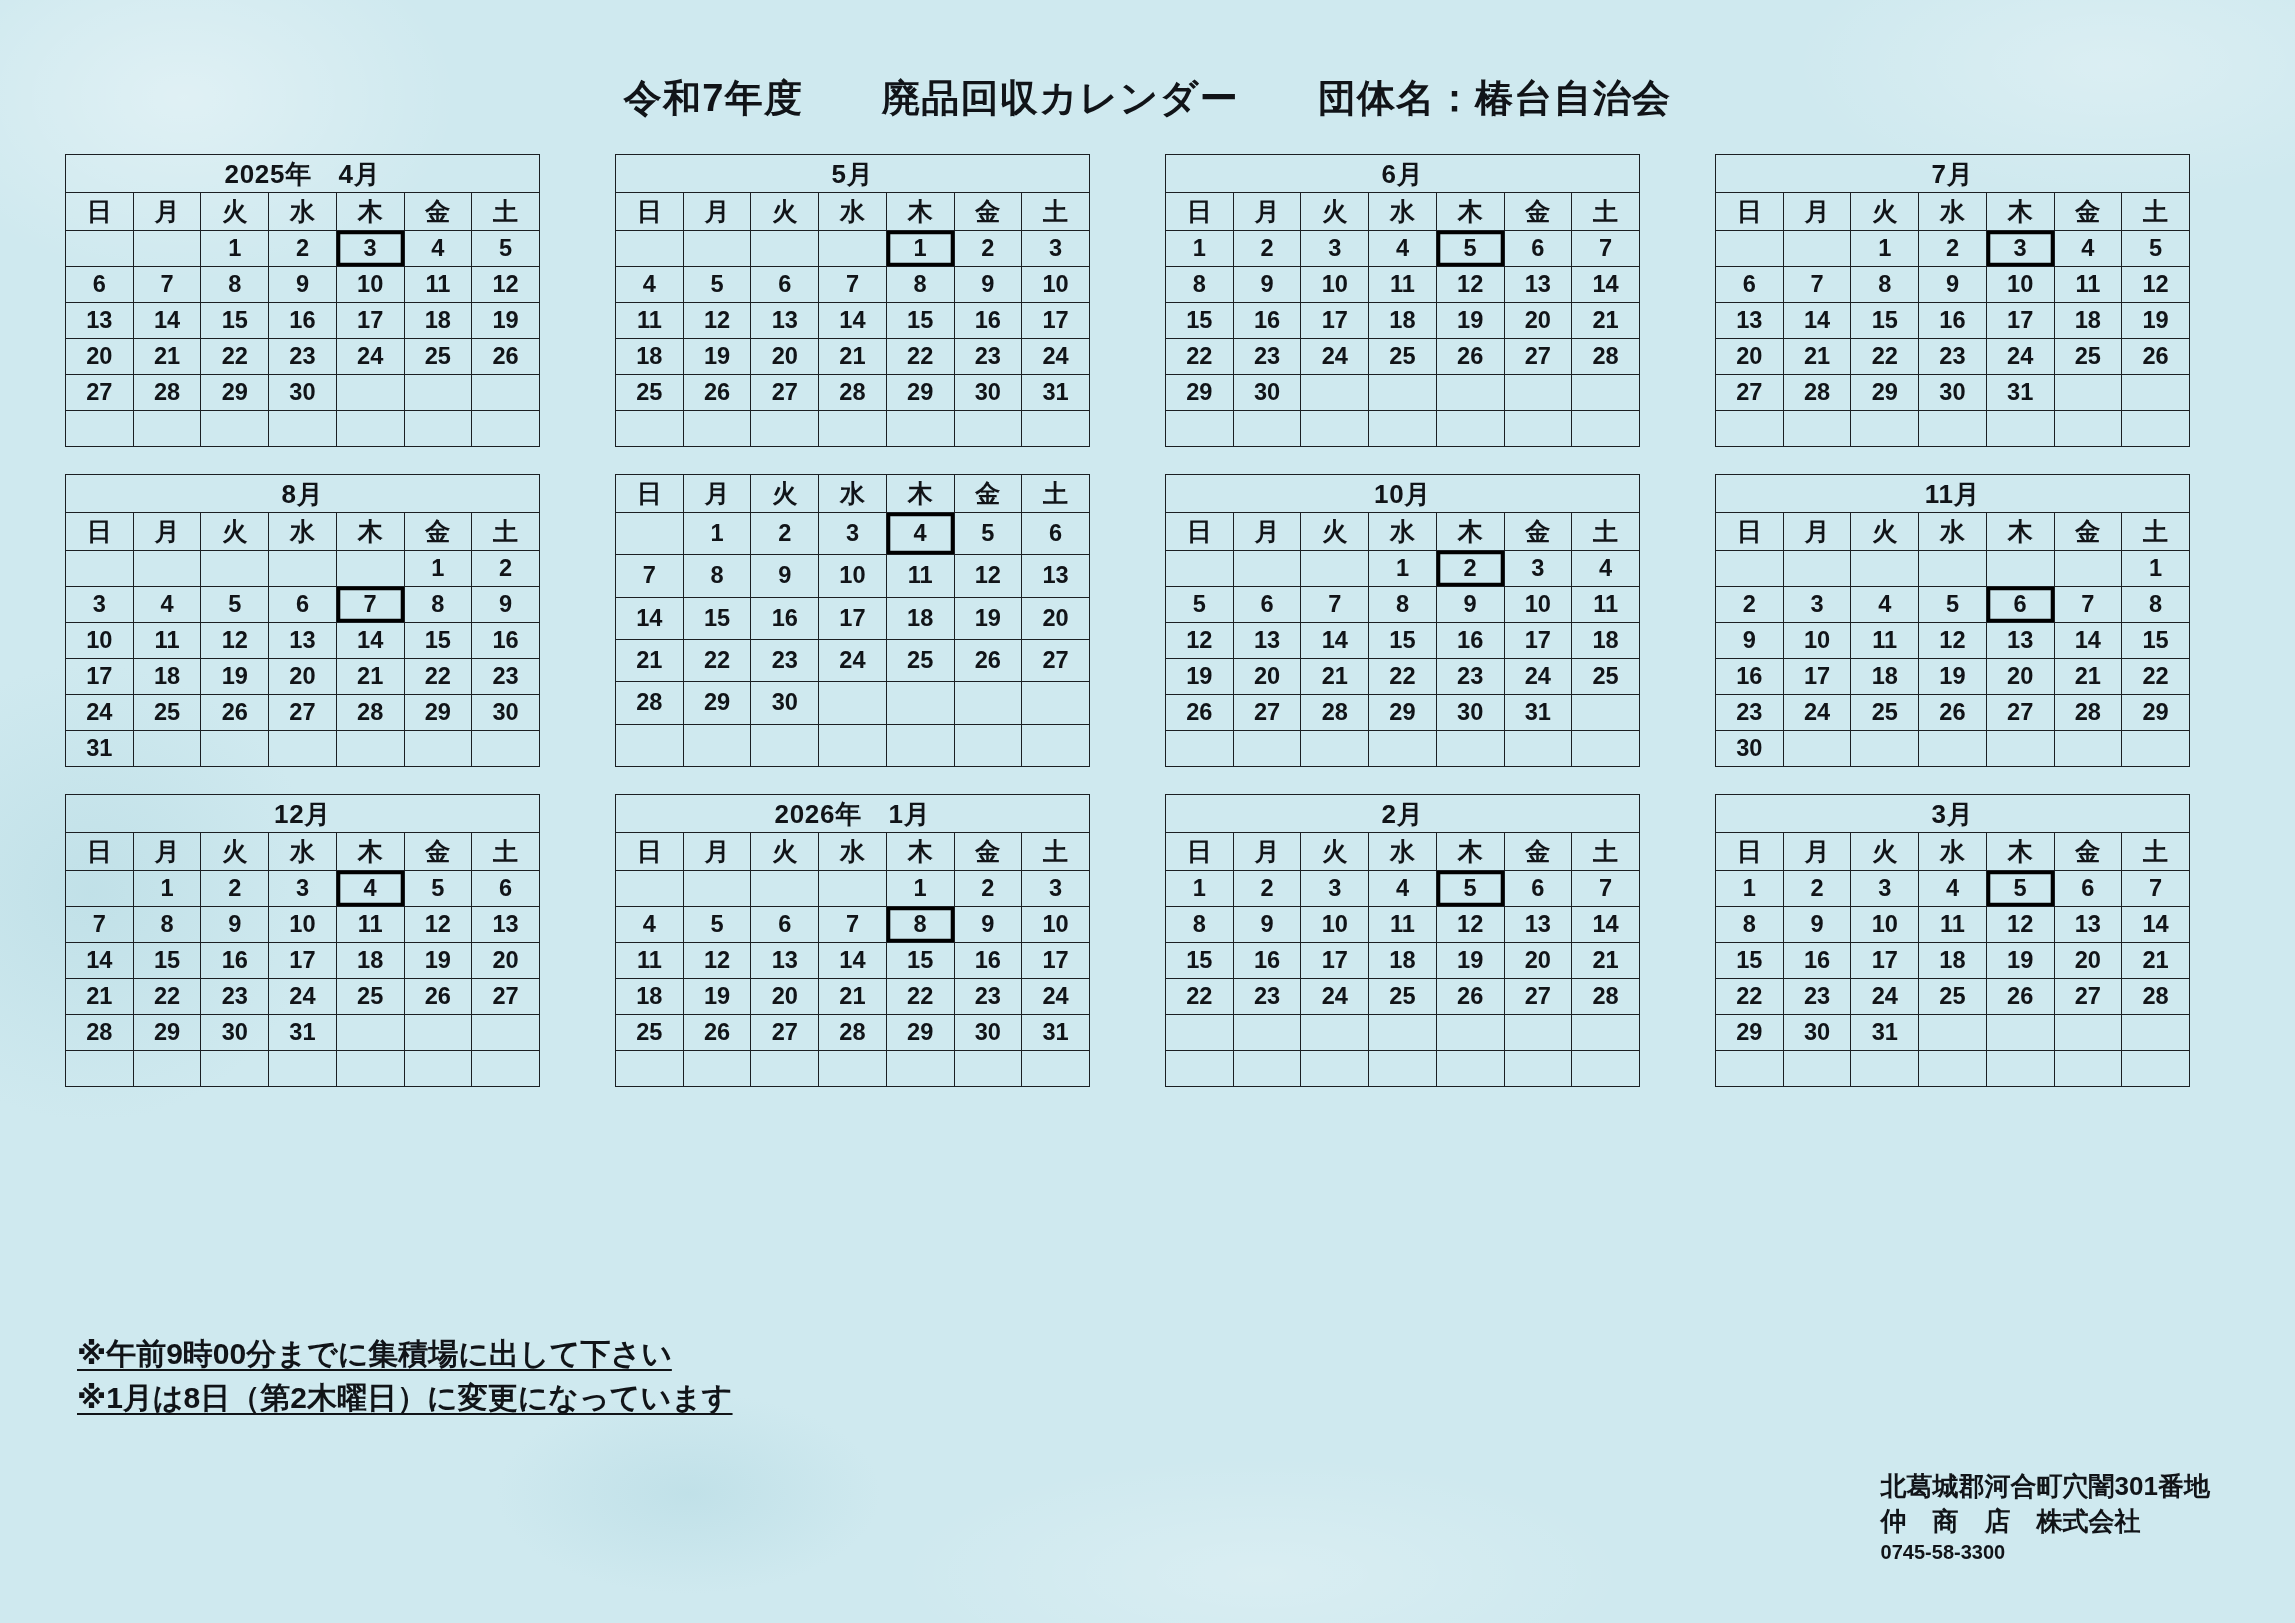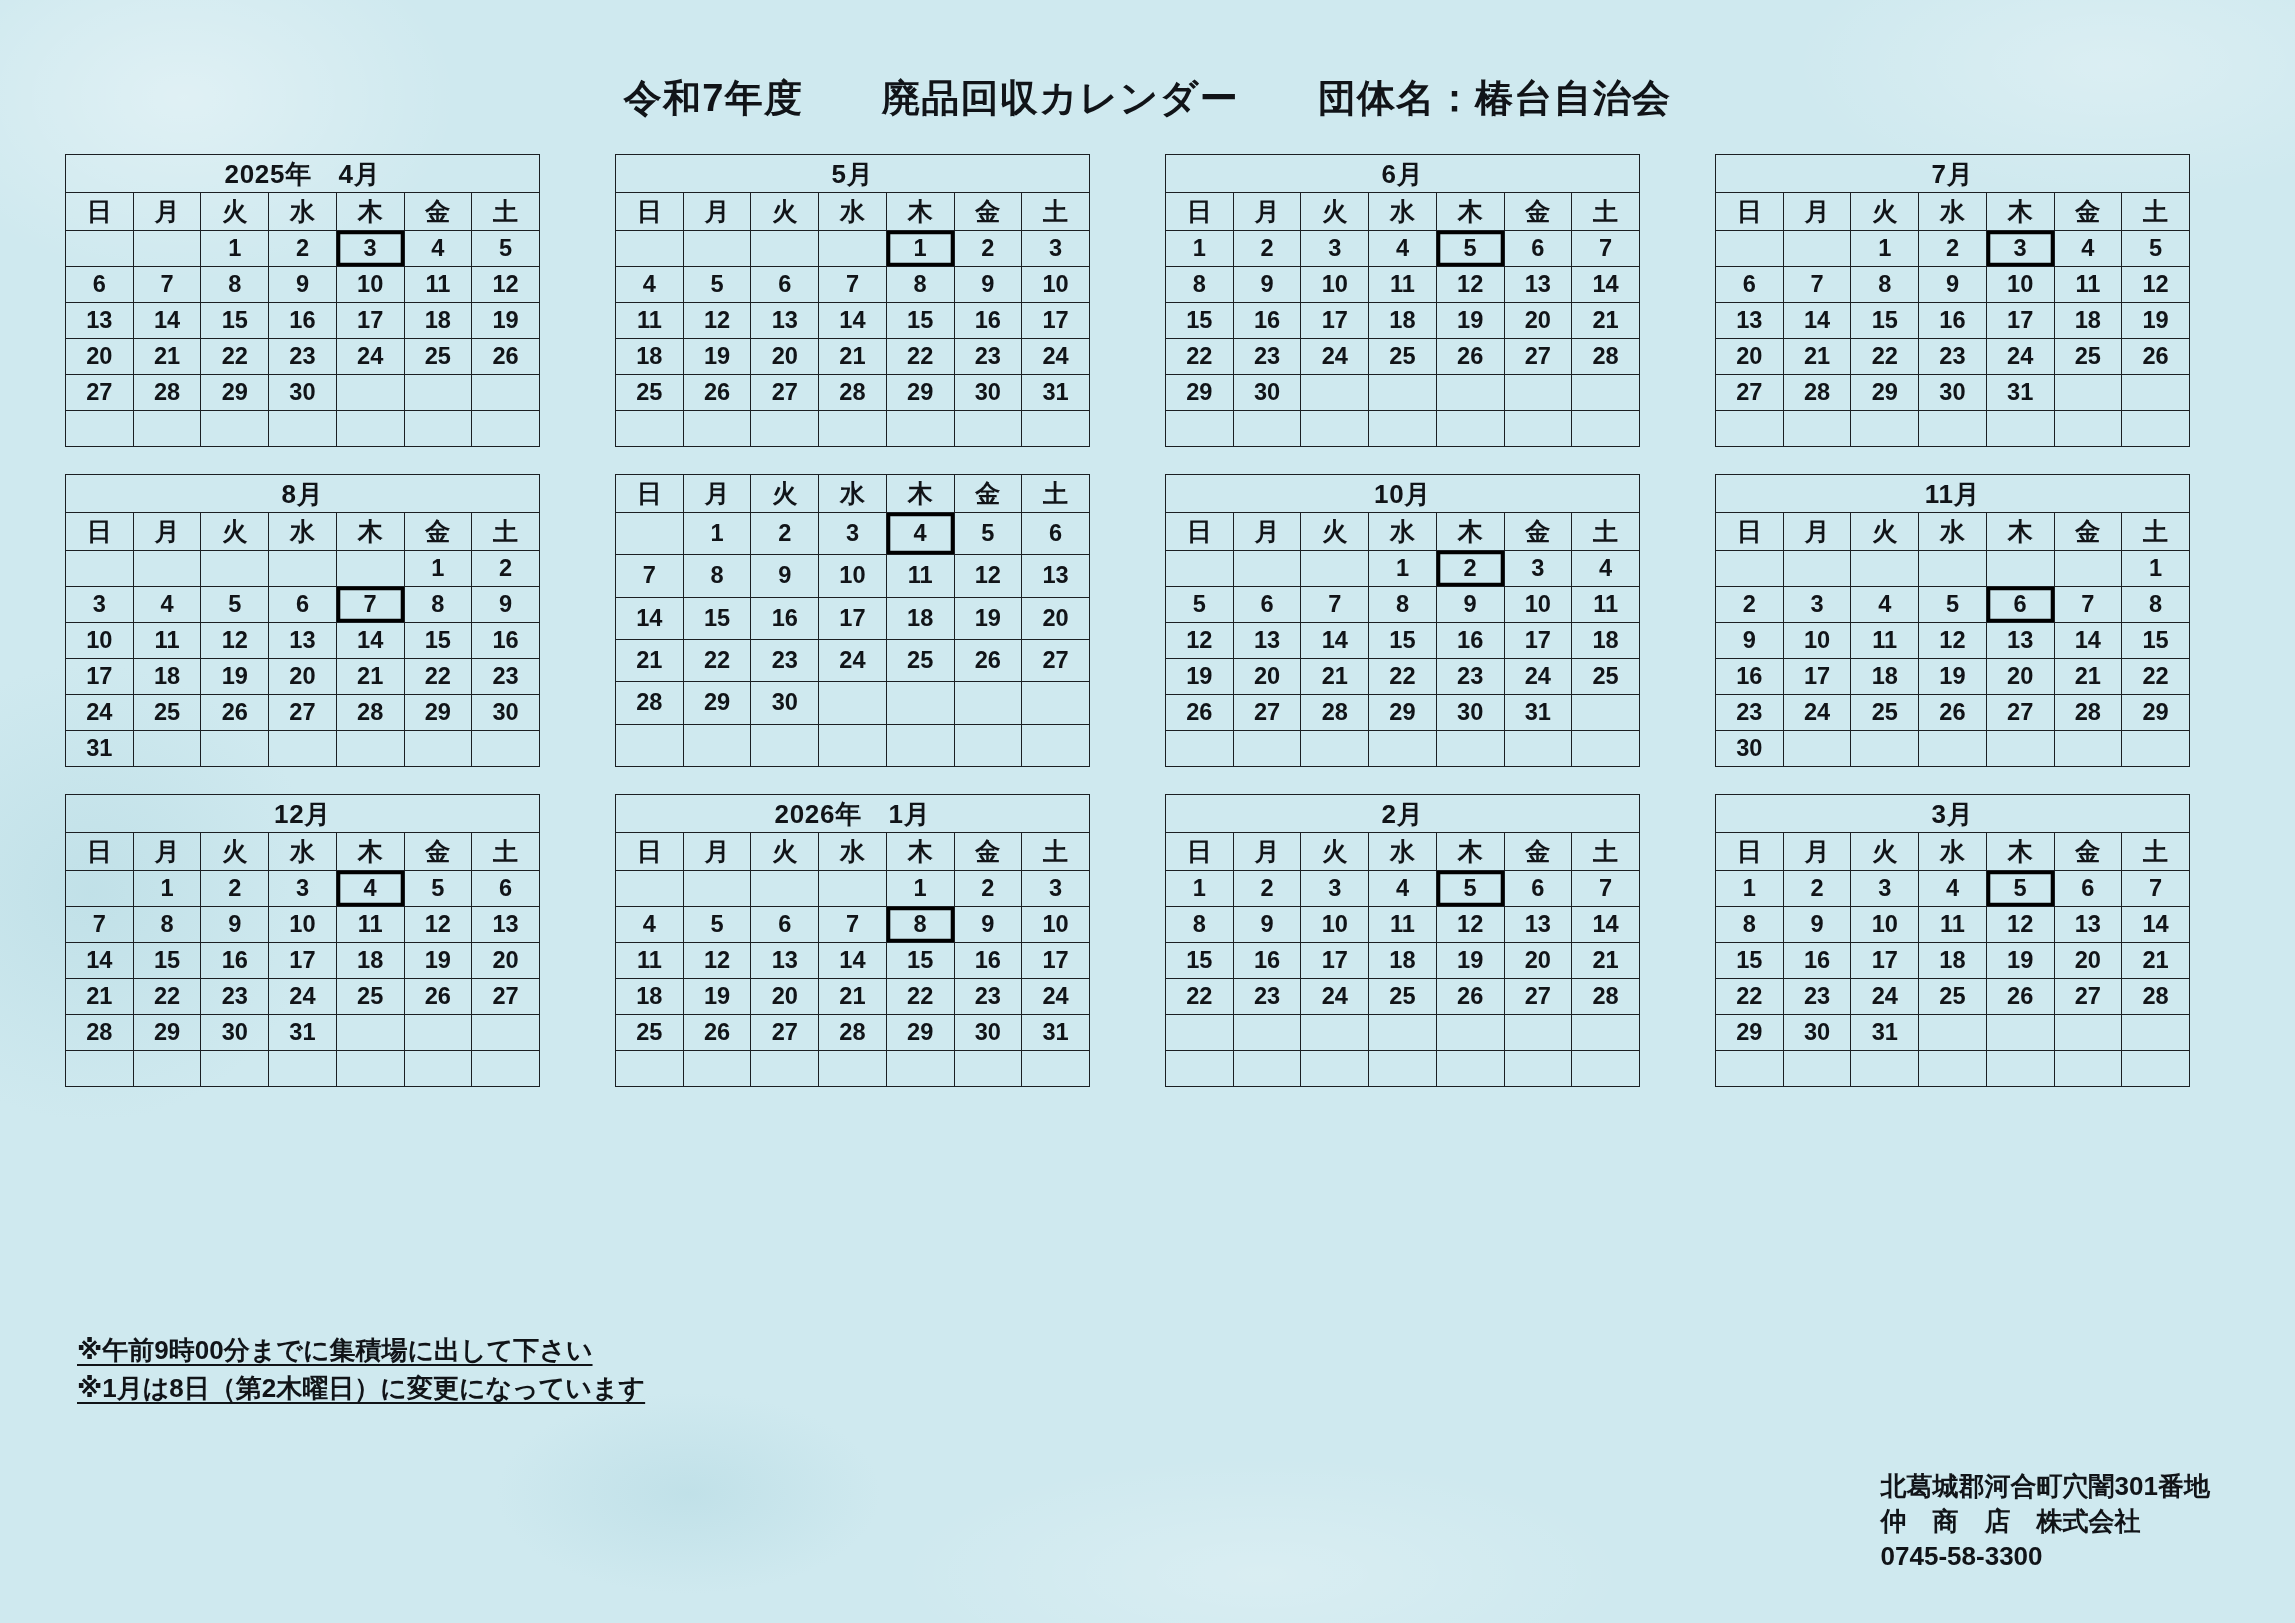--- a/index.html
+++ b/index.html
@@ -83,21 +83,21 @@
   table.cal td.marked {
     box-shadow: inset 0 0 0 3.3px #000;
   }
   table.cal td.empty {
     color: transparent;
   }
   .notes {
     position: absolute;
     left: 77px;
     top: 1332px;
-    font-size: 26px;
+    font-size: 30px;
     font-weight: bold;
     line-height: 1.45;
   }
   .notes div {
     white-space: pre;
   }
   .notes .u {
     text-decoration: underline;
     text-underline-offset: 4.6px;
     text-decoration-thickness: 2px;
@@ -105,21 +105,21 @@
   .footer {
     position: absolute;
     right: 85px;
     top: 1469px;
     text-align: left;
     font-size: 26px;
     font-weight: bold;
     line-height: 1.35;
   }
   .footer div { white-space: pre; margin-left: 29px; }
-  .footer .phone { font-size: 26px; }
+  .footer .phone { font-size: 20px; }
 </style>
 </head>
 <body>
 
 <div class="paper-noise"></div>
 
 <div class="title">令和7年度　　廃品回収カレンダー　　団体名：椿台自治会</div>
 
 <div class="grid">
     <table class="cal">

